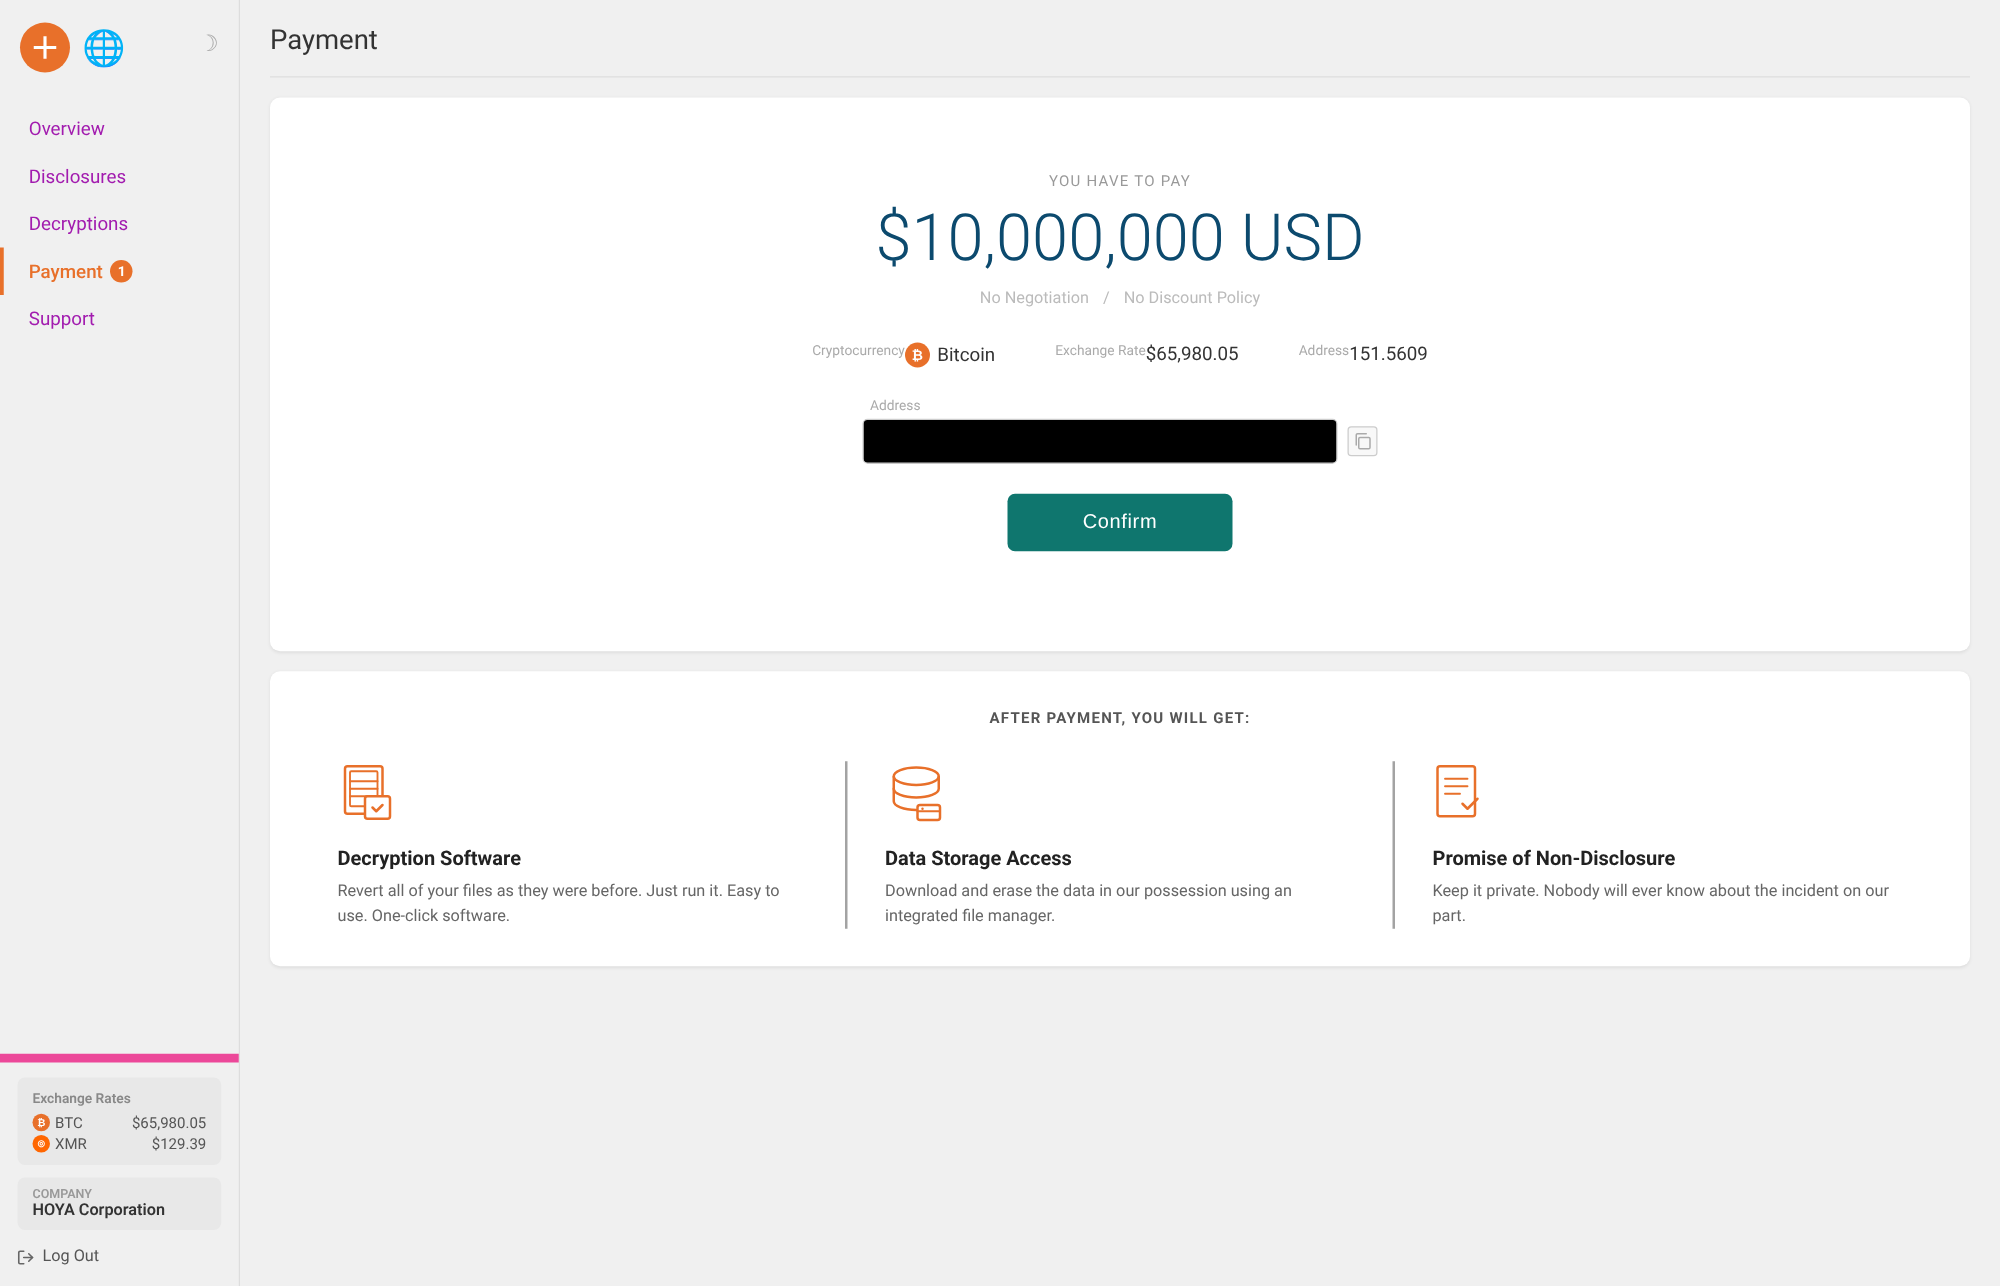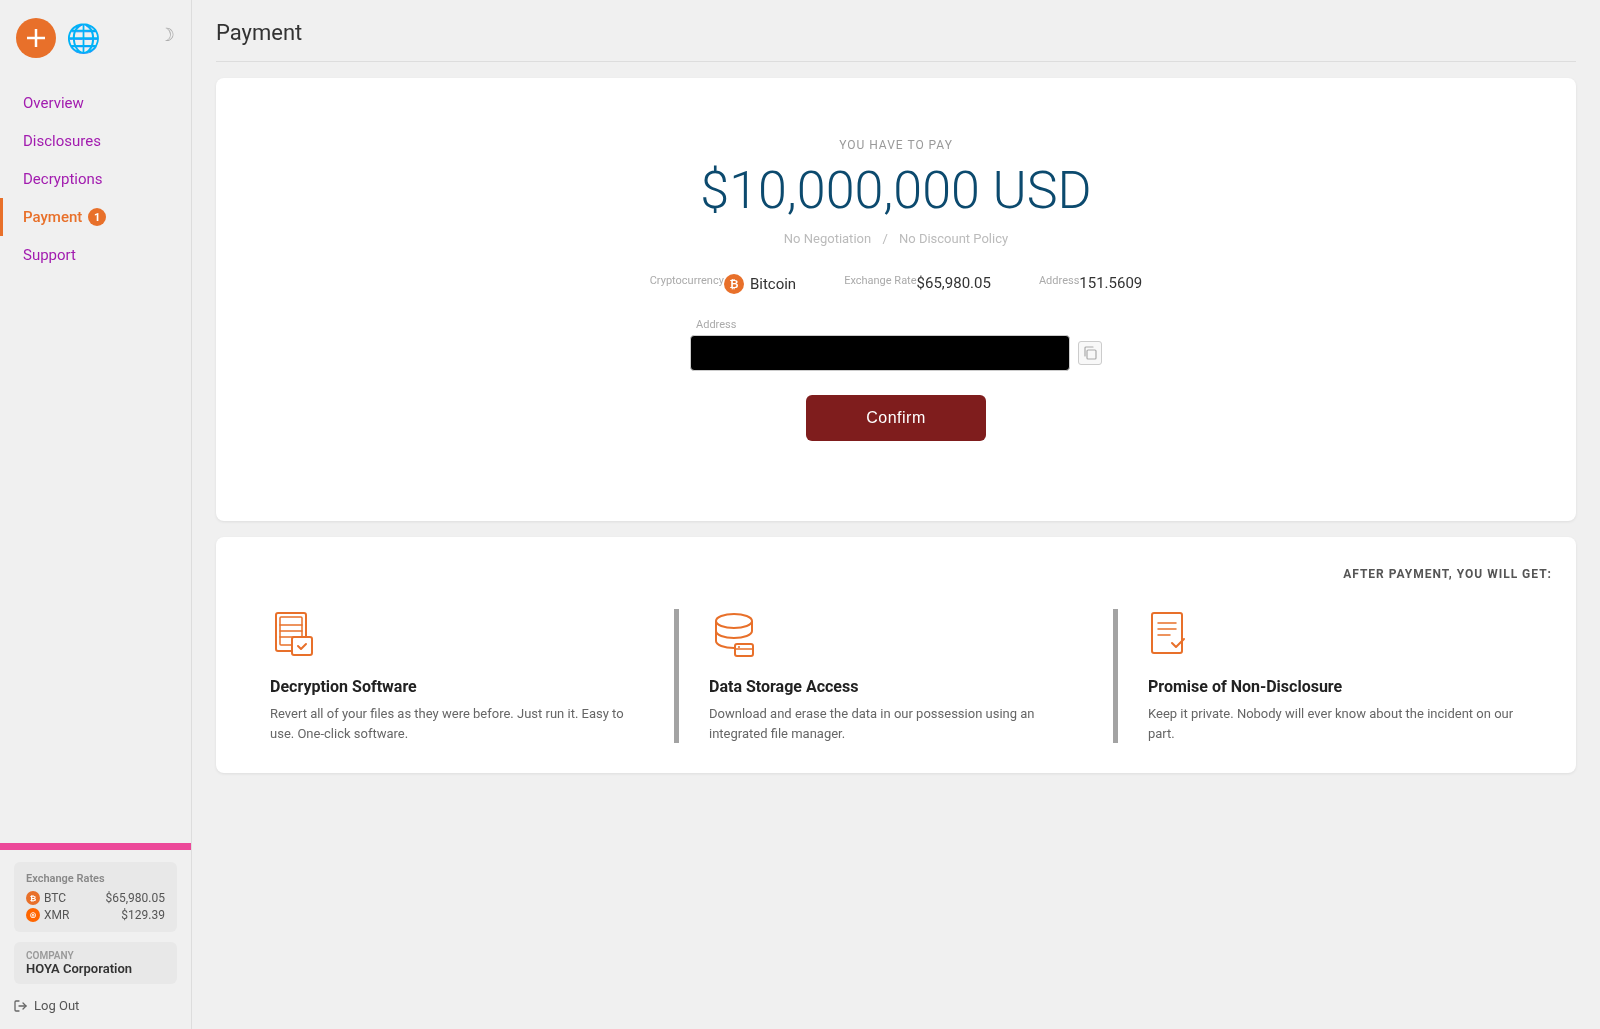--- a/index.html
+++ b/index.html
@@ -271,55 +271,55 @@
       display: flex;
       align-items: center;
       justify-content: center;
       cursor: pointer;
       color: #999;
       font-size: 14px;
       background: #f8f8f8;
     }
 
     .confirm-btn {
-      background: #7f1d1d;
+      background: #0f766e;
       color: white;
       border: none;
       border-radius: 6px;
       padding: 14px 60px;
       font-size: 16px;
       cursor: pointer;
       font-weight: 500;
       letter-spacing: 0.5px;
     }
 
     
     .after-payment-card {
       background: white;
       border-radius: 8px;
       padding: 30px 24px;
       box-shadow: 0 1px 3px rgba(0,0,0,0.08);
     }
     .after-payment-title {
-      text-align: right;
+      text-align: center;
       font-size: 12px;
       font-weight: 700;
       letter-spacing: 1px;
       color: #555;
       text-transform: uppercase;
       margin-bottom: 28px;
     }
     .benefits-grid {
       display: flex;
       gap: 0;
     }
     .benefit-col {
       flex: 1;
       padding: 0 30px;
-      border-right: 5px solid #a3a3a3;
+      border-right: 2px solid #a3a3a3;
     }
     .benefit-col:last-child {
       border-right: none;
     }
     .benefit-title {
       font-size: 16px;
       font-weight: 700;
       color: #222;
       margin-bottom: 8px;
     }

